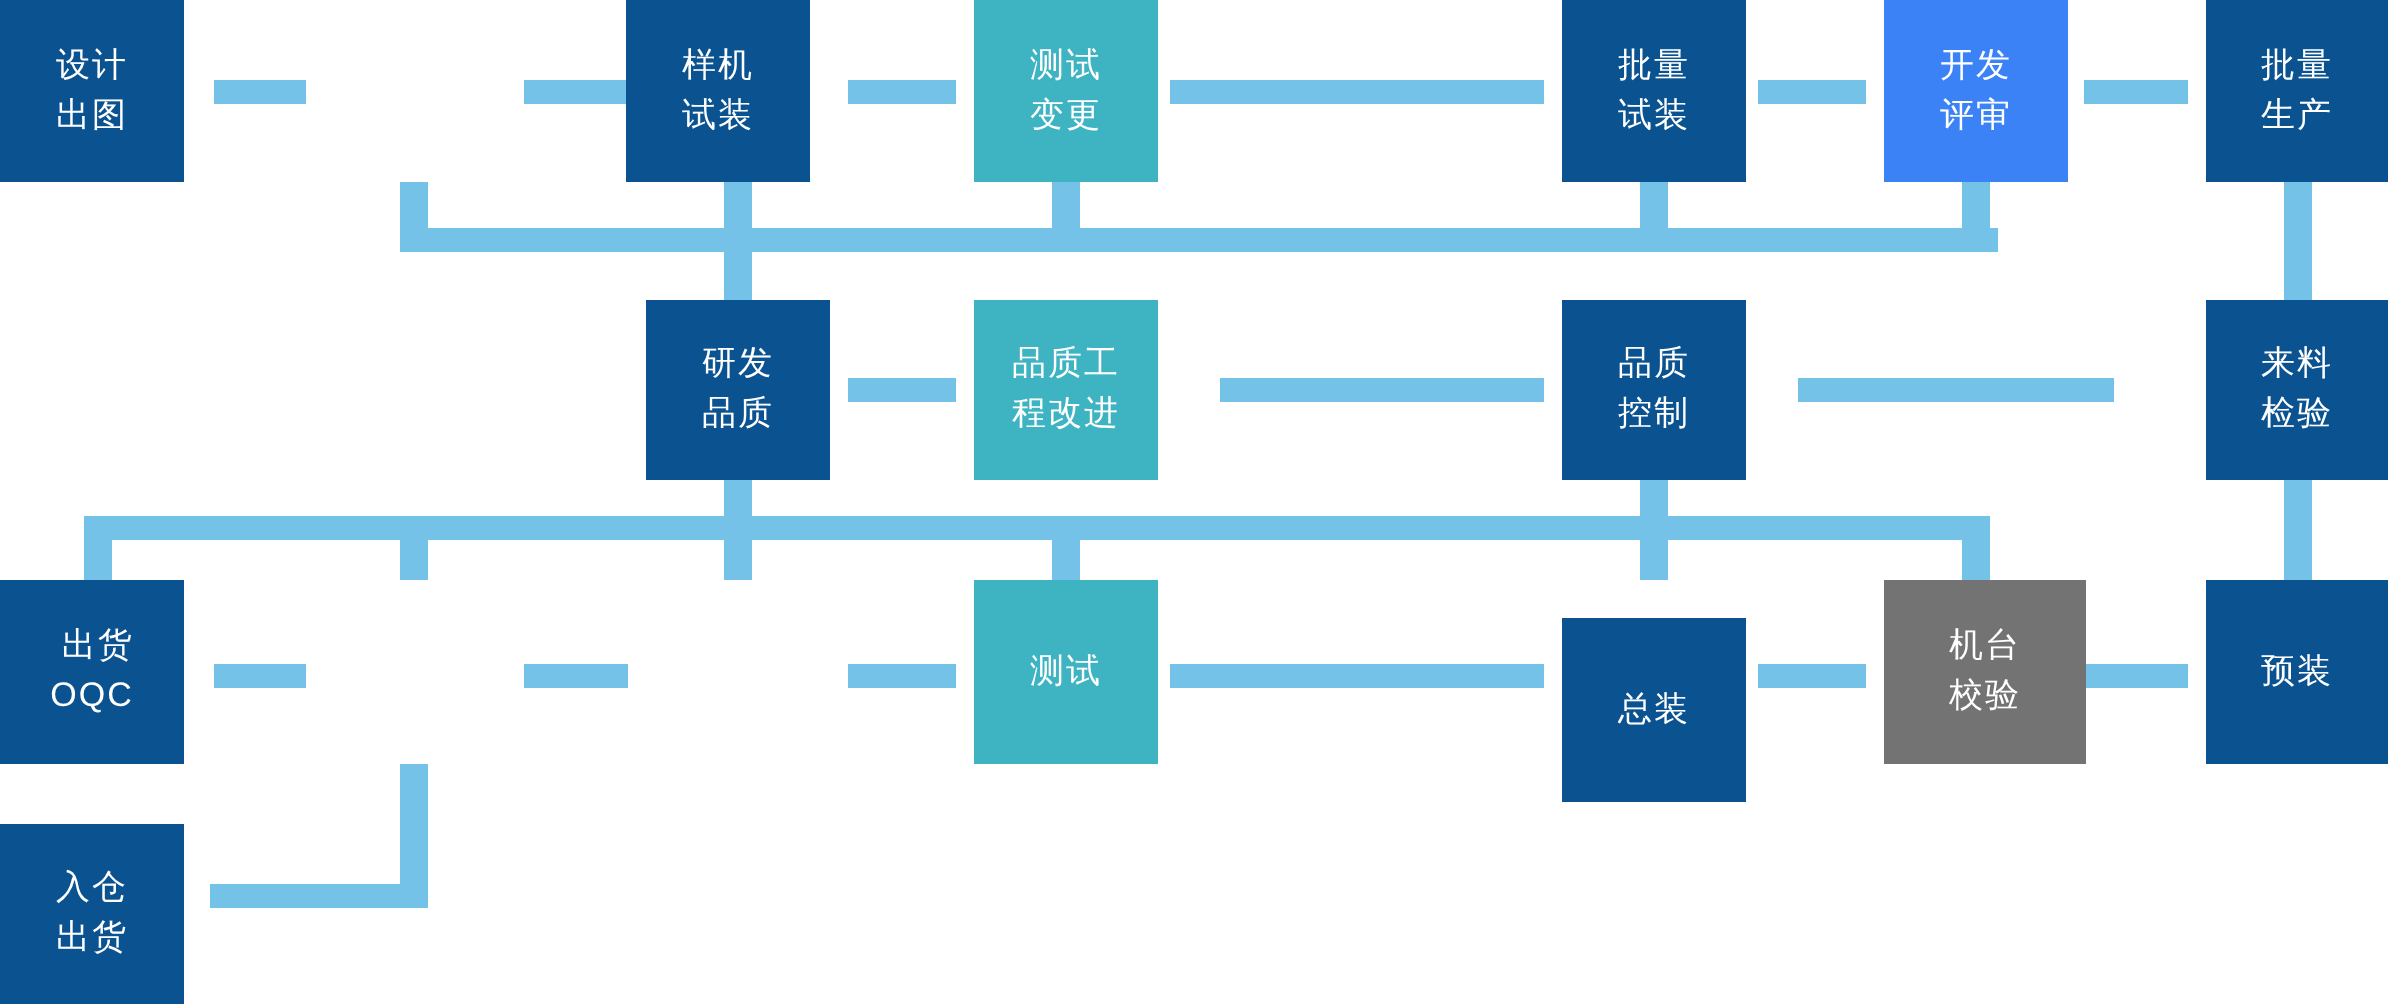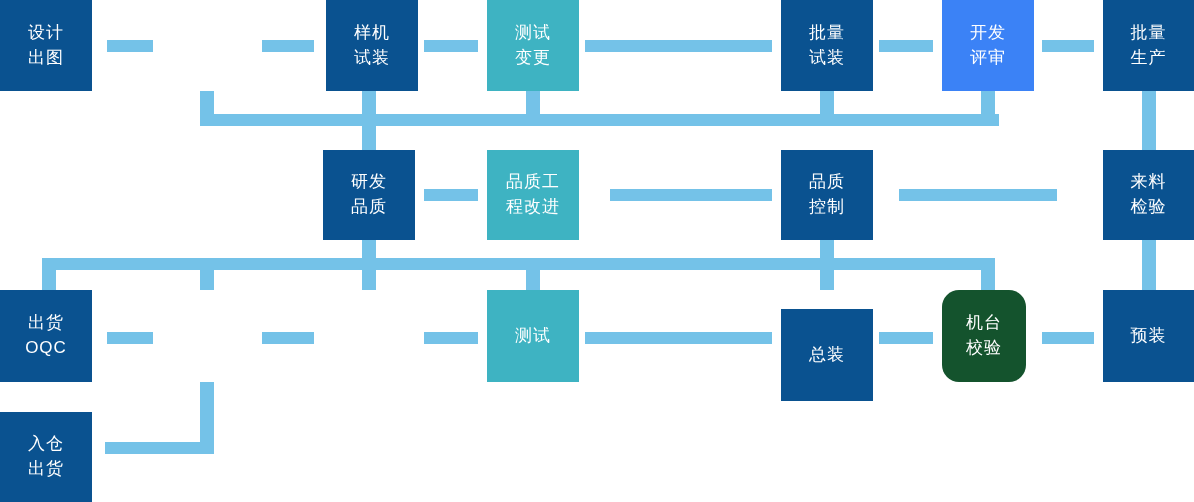--- a/index.html
+++ b/index.html
@@ -13,21 +13,21 @@
     height: 502px;
     background: #ffffff;
     font-family: "Liberation Sans", "DejaVu Sans", sans-serif;
     overflow: hidden;
   }
   .node {
     position: absolute;
     display: flex;
     align-items: center;
     justify-content: center;
-    text-align: center;
+    text-align: right;
     color: #ffffff;
     font-size: 17px;
     line-height: 1.45;
     letter-spacing: 1px;
     box-sizing: border-box;
     z-index: 3;
   }
   .node .node-label {
     display: block;
     white-space: pre-line;
@@ -83,21 +83,21 @@
   <div class="conn" style="left:879px;  top:332px; width:54px;  height:12px;"></div>
   <div class="conn" style="left:1042px; top:332px; width:52px;  height:12px;"></div>
 
   <div class="conn" style="left:200px;  top:382px; width:14px;  height:72px;"></div>
   <div class="conn" style="left:105px;  top:442px; width:109px; height:12px;"></div>
 
   <div class="node" style="left:0px;   top:0px;   width:92px;  height:91px; background:#0A5290;">
     <span class="node-label">设计
 出图</span>
   </div>
-  <div class="node" style="left:326px; top:0px;   width:92px;  height:91px; background:#0A5290;">
+  <div class="node" style="left:313px; top:0px;   width:92px;  height:91px; background:#0A5290;">
     <span class="node-label">样机
 试装</span>
   </div>
   <div class="node" style="left:487px; top:0px;   width:92px;  height:91px; background:#3EB3C2;">
     <span class="node-label">测试
 变更</span>
   </div>
   <div class="node" style="left:781px; top:0px;   width:92px;  height:91px; background:#0A5290;">
     <span class="node-label">批量
 试装</span>
@@ -131,21 +131,21 @@
   <div class="node" style="left:0px;   top:290px; width:92px;  height:92px; background:#0A5290;">
     <span class="node-label">出货
 OQC</span>
   </div>
   <div class="node" style="left:487px; top:290px; width:92px;  height:92px; background:#3EB3C2;">
     <span class="node-label">测试</span>
   </div>
   <div class="node" style="left:781px; top:290px; width:92px;  height:92px; background:#0A5290;margin-top:19px;">
     <span class="node-label">总装</span>
   </div>
-  <div class="node" style="left:942px; top:290px; width:84px;  height:92px; background:#14532d;border-radius:17px;">
+  <div class="node" style="left:942px; top:290px; width:101px;  height:92px; background:#737373;">
     <span class="node-label">机台
 校验</span>
   </div>
   <div class="node" style="left:1103px;top:290px; width:91px;  height:92px; background:#0A5290;">
     <span class="node-label">预装</span>
   </div>
 
   <div class="node" style="left:0px;   top:412px; width:92px;  height:90px; background:#0A5290;">
     <span class="node-label">入仓
 出货</span>

